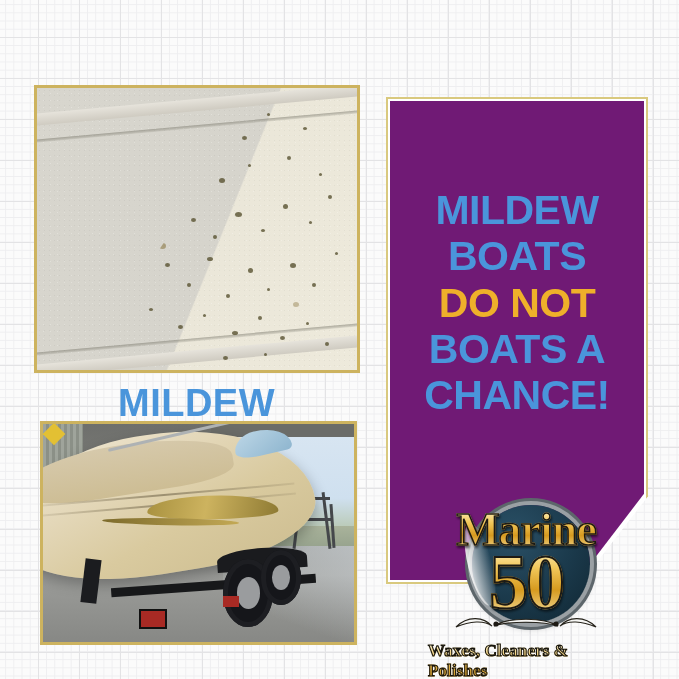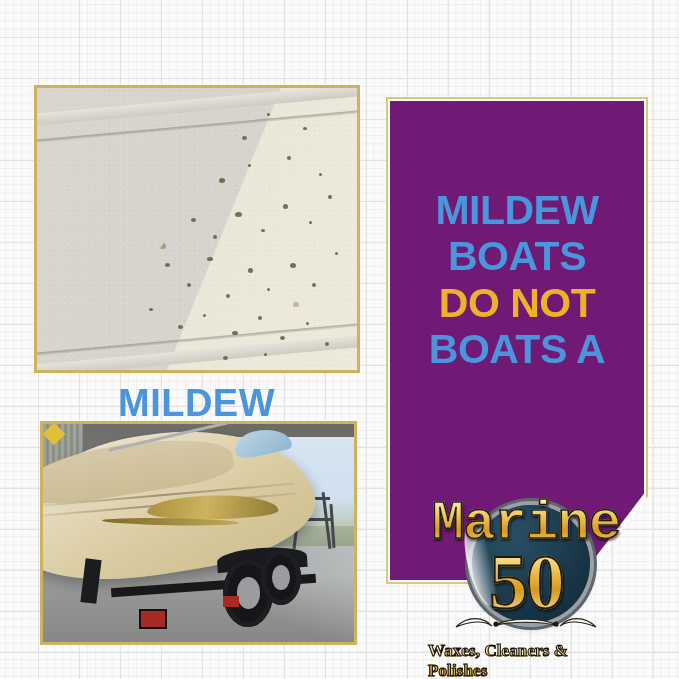--- a/index.html
+++ b/index.html
@@ -328,26 +328,26 @@
     content:"";
     position:absolute;
     left:-4px; top:14%;
     width:24px; height:72%;
     border-radius:50%;
     background:linear-gradient(to right, rgba(255,255,255,.85), rgba(255,255,255,0));
     transform:rotate(-14deg);
   }
   .logo-word{
     position:absolute;
-    left:0; top:0;
+    left:0; top:10px;
     width:196px;
     text-align:center;
-    font-family:Liberation Mono, monospace;
+    font-family:Liberation Serif, serif;
     font-weight:bold;
-    font-size:54px;
+    font-size:46px;
     line-height:1;
     letter-spacing:-1px;
     background:linear-gradient(to bottom,#fbe8a8 6%,#e8b githu 0%,#d79a22 58%,#f4dd9a 100%);
     background:linear-gradient(to bottom,#fdf0c0 4%,#f1c75a 34%,#d69a1f 62%,#f7e6ad 100%);
     -webkit-background-clip:text;
     background-clip:text;
     color:transparent;
     -webkit-text-stroke:1.6px #1d1a14;
     paint-order:stroke fill;
     filter:drop-shadow(1px 2px 1px rgba(0,0,0,.55));
@@ -499,20 +499,21 @@
     </div>
   </div>
 
   <div id="message-panel">
     <div class="panel-inner">
       <div id="headline">
         <span class="line">MILDEW</span>
         <span class="line">BOATS</span>
         <span class="line gold">DO NOT</span>
         <span class="line">BOATS A</span>
+        <span class="line">CHANCE!</span>
       </div>
     </div>
   </div>
 
   <div id="logo">
     <div class="logo-disc"></div>
 
     <svg class="logo-scroll" viewBox="0 0 152 22">
       <path d="M6 14 C18 2, 34 4, 42 13 C34 7, 20 8, 6 14 Z" fill="#f6f6f4" stroke="#26231b" stroke-width="1.1"></path>
       <path d="M146 14 C134 2, 118 4, 110 13 C118 7, 132 8, 146 14 Z" fill="#f6f6f4" stroke="#26231b" stroke-width="1.1"></path>

